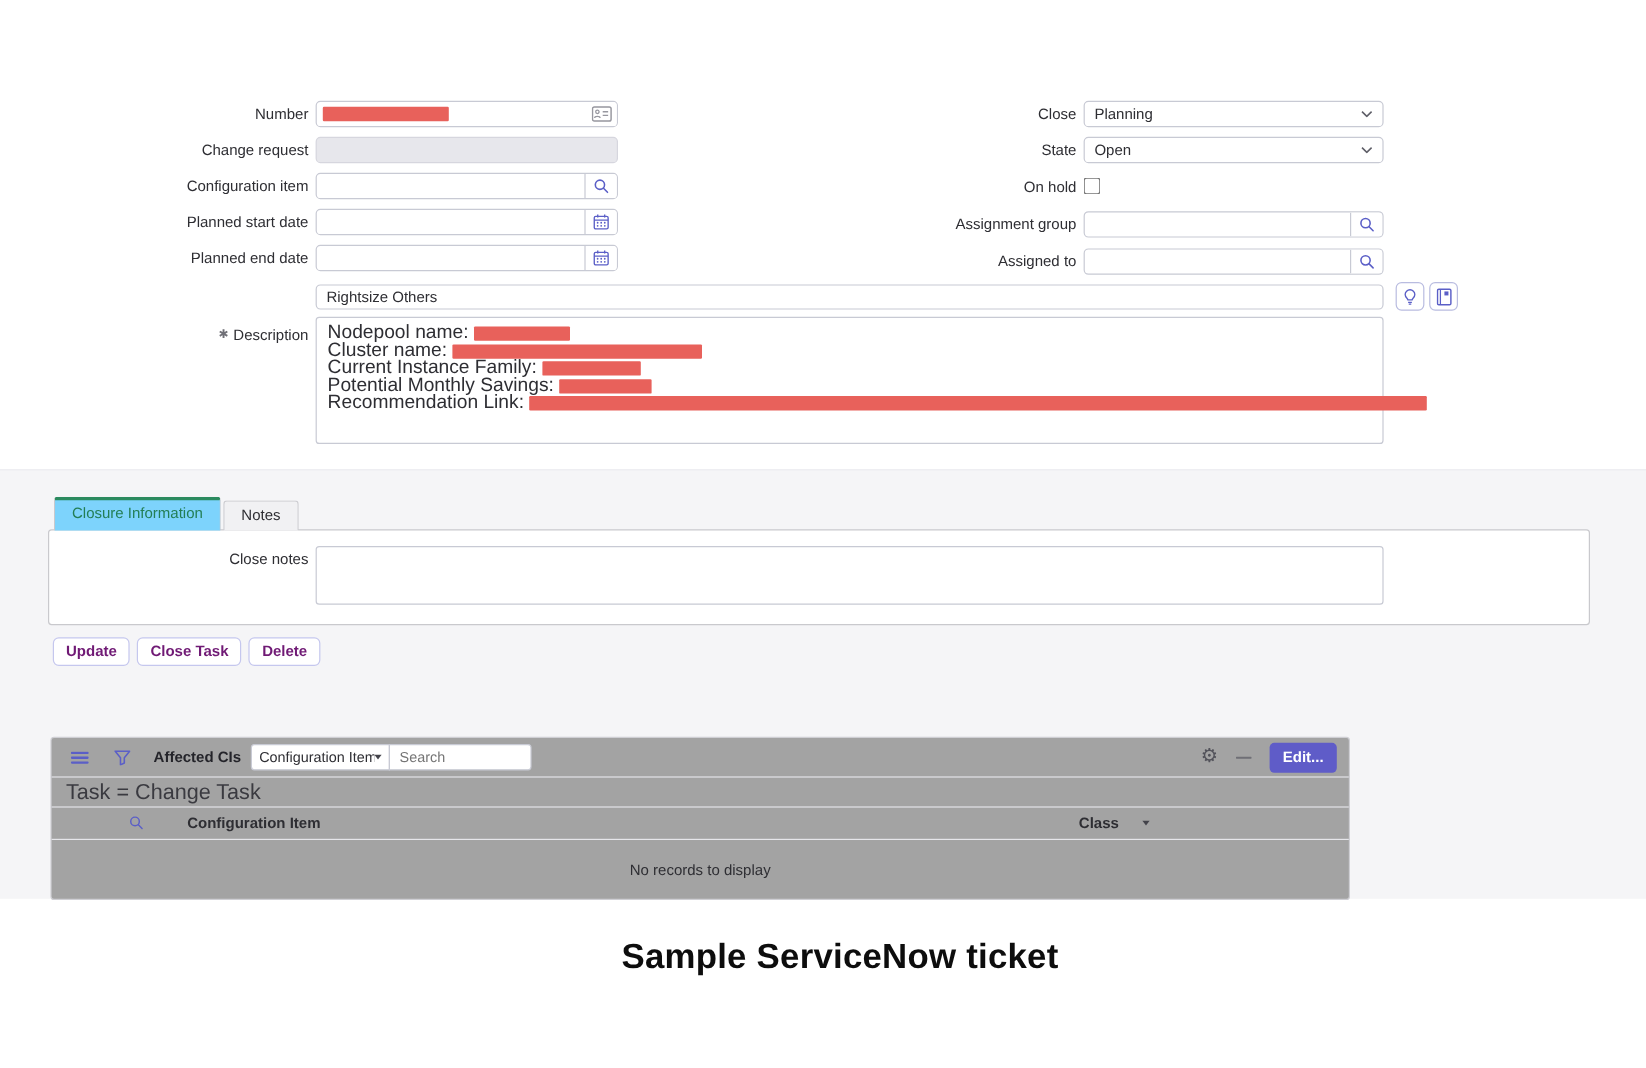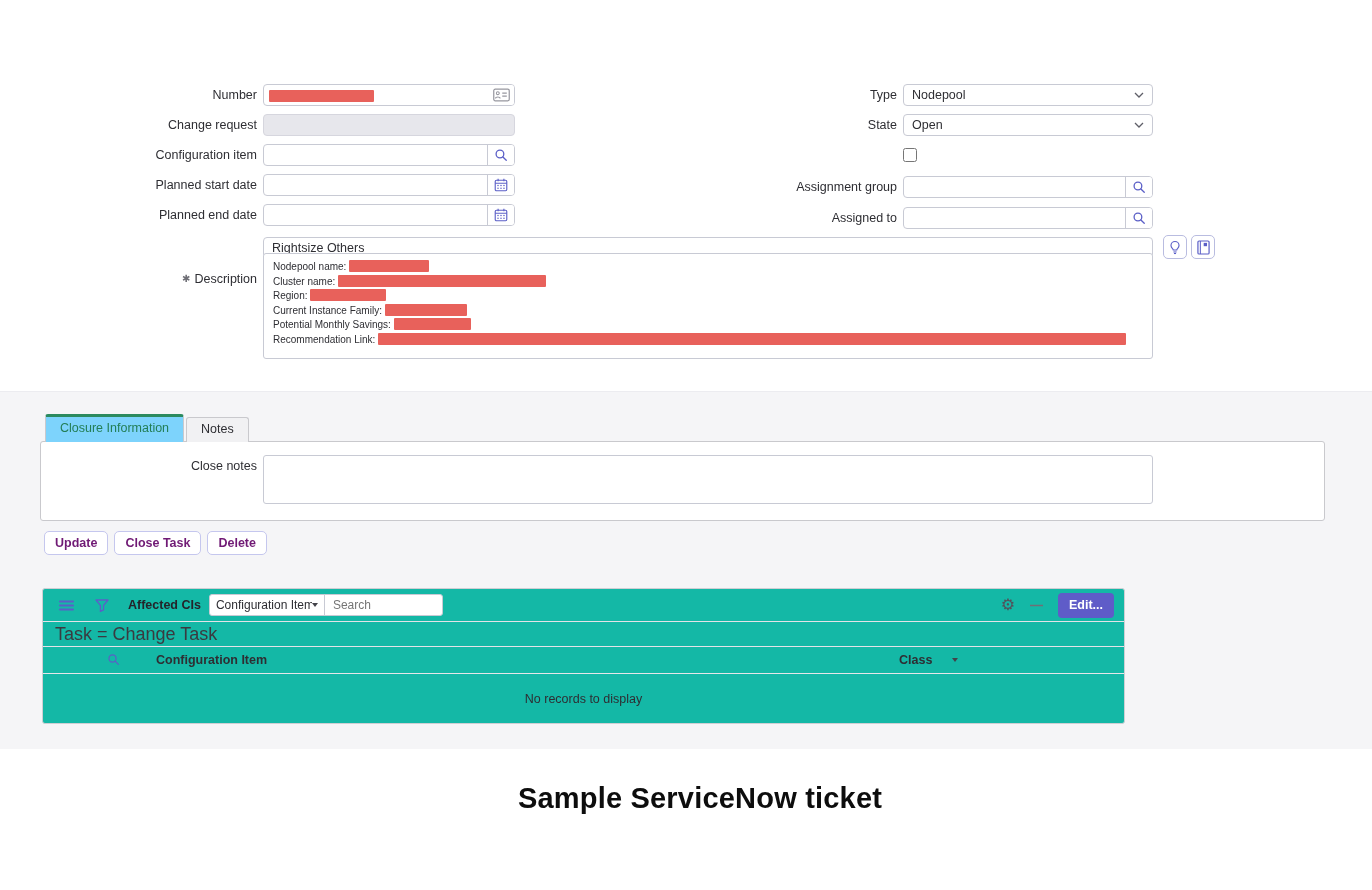--- a/index.html
+++ b/index.html
@@ -36,23 +36,23 @@
   .lbl-onhold{top:145px;}
 
   
   .shortdesc-lbl{top:237px;}
   .shortdesc-field{top:237px;left:263px;width:890px;height:21px;}
   .sd-iconbtn{position:absolute;top:235px;width:24px;height:24px;box-sizing:border-box;
               border:1px solid #b9bce0;border-radius:5px;background:#fff;display:flex;
               align-items:center;justify-content:center;cursor:pointer;padding:0;}
   .sd-b1{left:1163px;} .sd-b2{left:1191px;}
   .desc-lbl{top:268px;}
-  .desc-box{position:absolute;top:253px;left:263px;width:890px;height:106px;box-sizing:border-box;
+  .desc-box{position:absolute;top:264px;left:263px;width:890px;height:106px;box-sizing:border-box;
             border:1px solid #c8cad4;border-radius:3px;background:#fff;padding:6px 9px;
-            font-size:10px;line-height:14.6px;color:#2e2e33;}
+            font-size:16px;line-height:14.6px;color:#2e2e33;}
   .desc-line{white-space:nowrap;}
 
   
   .grey-band{position:absolute;left:0;top:391px;width:1372px;height:357px;background:#f5f5f7;
              border-top:1px solid #ececf0;}
   .tabs{position:absolute;left:45px;top:414px;display:flex;align-items:flex-end;z-index:3;}
   .tab{box-sizing:border-box;font-size:12.5px;padding:0 14px;cursor:pointer;white-space:nowrap;}
   .tab.active{height:28px;line-height:23px;background:#7dd3fc;color:#237e55;
               border:1px solid #c9c9cd;border-bottom:none;border-top:3px solid #2b8a5f;
               border-radius:3px 3px 0 0;}
@@ -67,22 +67,22 @@
               border:1px solid #c8cad4;border-radius:3px;resize:none;font-family:inherit;
               font-size:12.5px;padding:4px 8px;z-index:3;outline:none;}
 
   
   .actions{position:absolute;left:44px;top:531px;display:flex;gap:6px;z-index:3;}
   .btn{height:24px;box-sizing:border-box;background:#fff;border:1px solid #c5c7ee;border-radius:5px;
        color:#701a75;font-family:inherit;font-size:12.5px;font-weight:bold;padding:0 10px;
        cursor:pointer;}
 
   
-  .ci-card{position:absolute;left:42px;top:588px;width:1083px;height:136px;box-sizing:border-box;
-           background:#14b8a6;border:1px solid #cfcfd4;border-radius:3px;z-index:3;
+  .ci-card{position:absolute;left:42px;top:614px;width:1083px;height:136px;box-sizing:border-box;
+           background:#a3a3a3;border:1px solid #cfcfd4;border-radius:3px;z-index:3;
            display:flex;flex-direction:column;}
   .ci-toolbar{height:32px;flex:0 0 32px;display:flex;align-items:center;padding:0 10px;
            border-bottom:1px solid #e3e3e8;}
   .tb-icon{background:none;border:none;padding:0;margin:0;display:flex;align-items:center;cursor:pointer;}
   .tb-ham{margin-left:6px;}
   .tb-filter{margin-left:21px;}
   .ci-title{margin-left:19px;font-size:12.5px;font-weight:bold;color:#24242a;white-space:nowrap;}
   .ci-dd{margin-left:8px;width:116px;height:22px;box-sizing:border-box;border:1px solid #c8cad4;
          border-radius:3px 0 0 3px;background:#fff;display:flex;align-items:center;
          justify-content:space-between;padding:0 6px;cursor:pointer;}
@@ -176,40 +176,41 @@
         <circle cx="4.6" cy="8.7" r="0.85" fill="#5b5fc7"></circle>
           <circle cx="8" cy="8.7" r="0.85" fill="#5b5fc7"></circle>
         <circle cx="11.4" cy="8.7" r="0.85" fill="#5b5fc7"></circle>
           <circle cx="4.6" cy="11.6" r="0.85" fill="#5b5fc7"></circle>
         <circle cx="8" cy="11.6" r="0.85" fill="#5b5fc7"></circle>
           <circle cx="11.4" cy="11.6" r="0.85" fill="#5b5fc7"></circle>
       </svg>
     </span>
   </div>
 
-  <div class="flabel-r rrow1">Type</div>
+  <div class="flabel-r rrow1">Close</div>
   <div class="field fld-r rrow1 fake-select">
-    <span class="sel-txt">Nodepool</span>
+    <span class="sel-txt">Planning</span>
     <span class="sel-chev">
       <svg width="10" height="6" viewBox="0 0 10 6">
           <polyline points="1,1 5,5 9,1" fill="none" stroke="#5f5f68" stroke-width="1.3"></polyline>
         </svg>
     </span>
   </div>
 
   <div class="flabel-r rrow2">State</div>
   <div class="field fld-r rrow2 fake-select">
     <span class="sel-txt">Open</span>
     <span class="sel-chev">
       <svg width="10" height="6" viewBox="0 0 10 6">
           <polyline points="1,1 5,5 9,1" fill="none" stroke="#5f5f68" stroke-width="1.3"></polyline>
         </svg>
     </span>
   </div>
 
+  <div class="flabel-r lbl-onhold">On hold</div>
   <input type="checkbox" class="onhold-cb" style="">
 
   <div class="flabel-r rrow4">Assignment group</div>
   <div class="field fld-r rrow4">
     <input type="text" value="" style="">
     <span class="iconseg">
       <svg width="14" height="14" viewBox="0 0 16 16">
         <circle cx="6.8" cy="6.8" r="4.4" fill="none" stroke="#5b5fc7" stroke-width="1.5"></circle>
         <line x1="10.2" y1="10.2" x2="14" y2="14" stroke="#5b5fc7" stroke-width="1.5" stroke-linecap="round"></line>
       </svg>
@@ -251,24 +252,20 @@
   <div class="desc-box">
     <div class="desc-line">
       <span>Nodepool name:</span>
       <span class="redbar" style="width: 80px;"></span>
     </div>
     <div class="desc-line">
       <span>Cluster name:</span>
       <span class="redbar" style="width: 208px;"></span>
     </div>
     <div class="desc-line">
-      <span>Region:</span>
-      <span class="redbar" style="width: 76px;"></span>
-    </div>
-    <div class="desc-line">
       <span>Current Instance Family:</span>
       <span class="redbar" style="width: 82px;"></span>
     </div>
     <div class="desc-line">
       <span>Potential Monthly Savings:</span>
       <span class="redbar" style="width: 77px;"></span>
     </div>
     <div class="desc-line">
       <span>Recommendation Link:</span>
       <span class="redbar" style="width: 748px;"></span>

